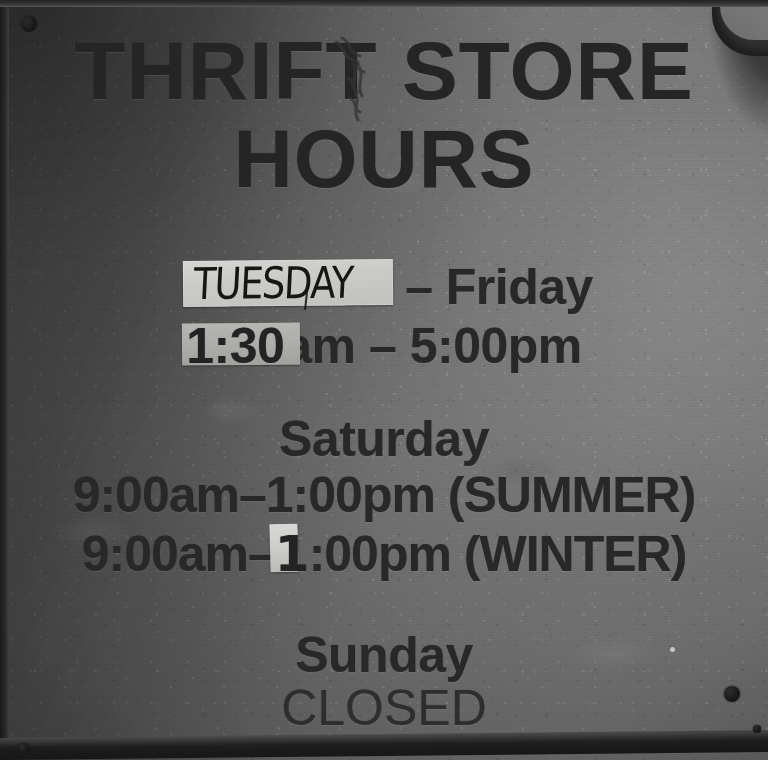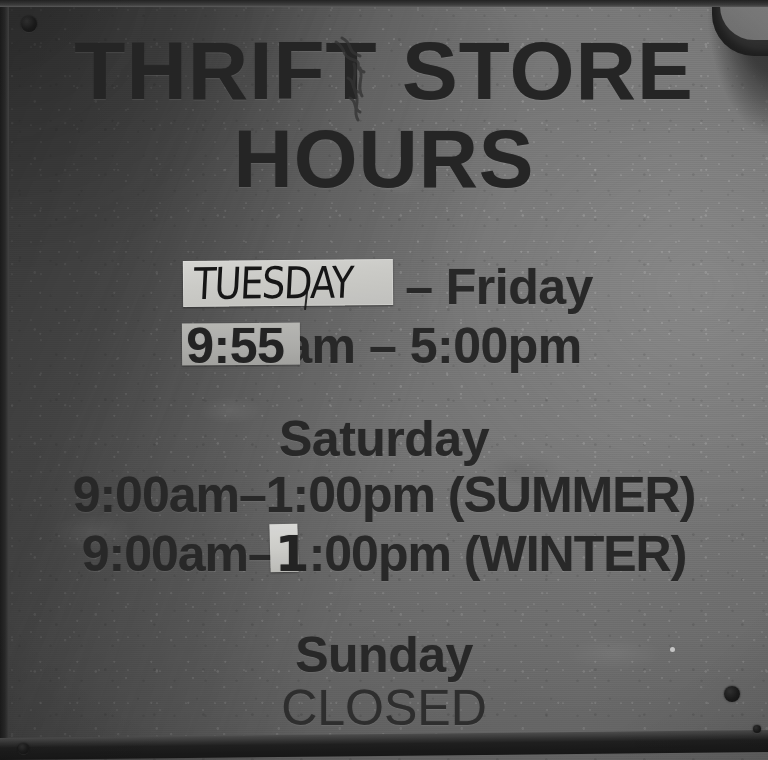--- a/index.html
+++ b/index.html
@@ -276,21 +276,21 @@
               <span class="stray"></span>
             </span>
           </span>
           <span class="day-sep">– Friday</span>
         </span>
       </div>
 
       <div class="line" id="l-hours1">
         <span class="hours-slot">
           <span class="patch-930"></span>
-          <span class="txt">9:55</span>
+          <span class="txt">1:30</span>
         </span><span>am</span>&nbsp;<span>–</span>&nbsp;<span>5:00pm</span>
       </div>
 
       <div class="line" id="l-sat">Saturday</div>
 
       <div class="line" id="l-sum">
         <span>9:00am</span><span>–</span><span>1:00pm</span>&nbsp;<span>(SUMMER)</span>
       </div>
 
       <div class="line" id="l-win">

